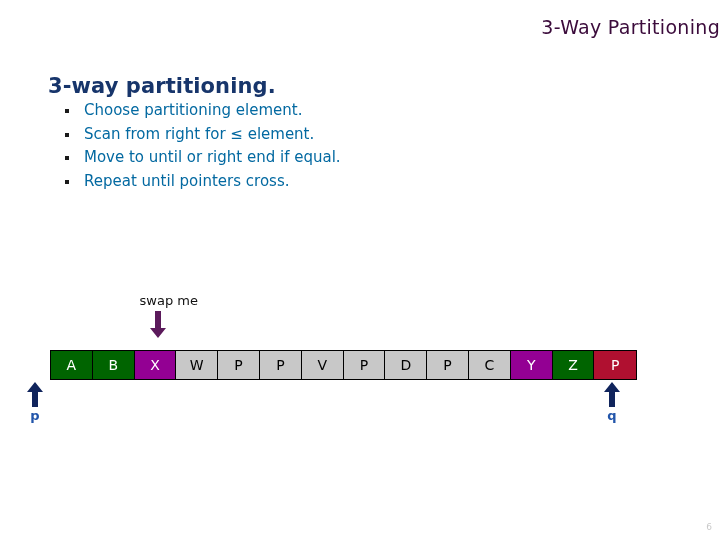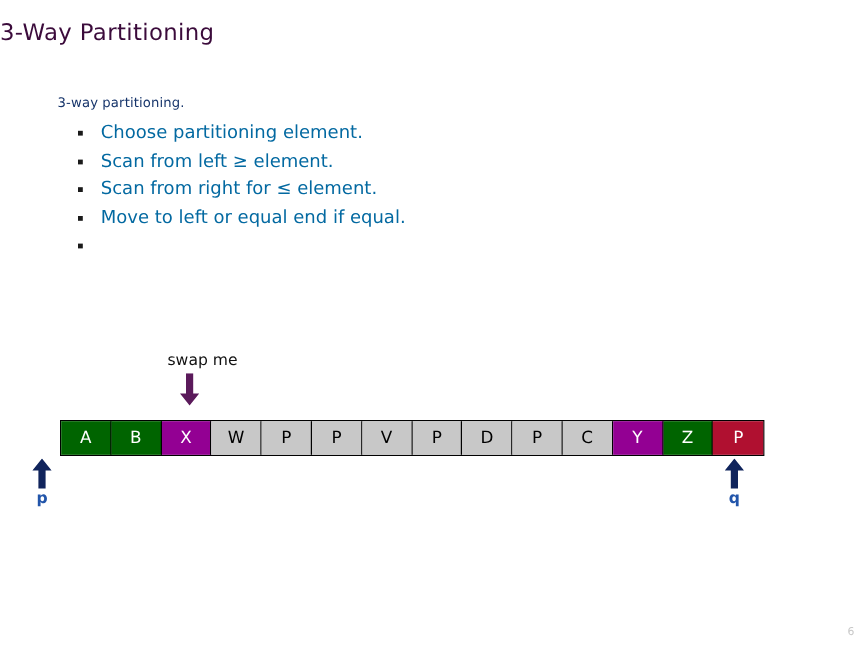--- a/index.html
+++ b/index.html
@@ -21,40 +21,40 @@
     width: 720px;
     height: 540px;
   }
 
   
   #slide-title {
     position: absolute;
     left: 0;
     top: 16px;
     width: 720px;
-    text-align: left;
+    text-align: right;
     font-size: 19px;
     font-weight: normal;
     letter-spacing: 0.3px;
     color: #3B0B3B;
     font-family: "DejaVu Sans", sans-serif;
   }
 
   
   #body-block {
     position: absolute;
     left: 48px;
     top: 76px;
     width: 600px;
   }
 
   #lead-line {
-    font-size: 11px;
+    font-size: 21px;
     color: #17356B;
-    font-weight: normal;
+    font-weight: bold;
     letter-spacing: 0.1px;
     line-height: 20px;
     font-family: "DejaVu Sans", sans-serif;
   }
 
   ul#bullet-list {
     list-style: none;
     margin: 3px 0 0 0;
     padding: 0;
   }
@@ -171,32 +171,32 @@
 
   <div id="body-block">
     <div id="lead-line" style="color: rgb(23, 53, 107);">3-way partitioning.</div>
     <ul id="bullet-list">
       <li>
         <span class="bullet-mark"></span>
         <span>Choose partitioning element.</span>
       </li>
       <li>
         <span class="bullet-mark"></span>
-        <span>Scan from left ≥ element.</span>
       </li>
       <li>
         <span class="bullet-mark"></span>
         <span>Scan from right for ≤ element.</span>
       </li>
       <li>
         <span class="bullet-mark"></span>
-        <span>Move to left or equal end if equal.</span>
-      </li>
-      <li>
-        <span class="bullet-mark"></span>
+        <span>Move to until or right end if equal.</span>
+      </li>
+      <li>
+        <span class="bullet-mark"></span>
+        <span>Repeat until pointers cross.</span>
       </li>
     </ul>
   </div>
 
   <div id="swap-annotation">
     <div id="swap-label">swap me</div>
     <div id="swap-arrow-wrap">
       <svg width="18" height="28" viewBox="0 0 18 28">
         <polygon points="6,0 12,0 12,17 17,17 9,27 1,17 6,17" fill="#5B1A5B"></polygon>
       </svg>

